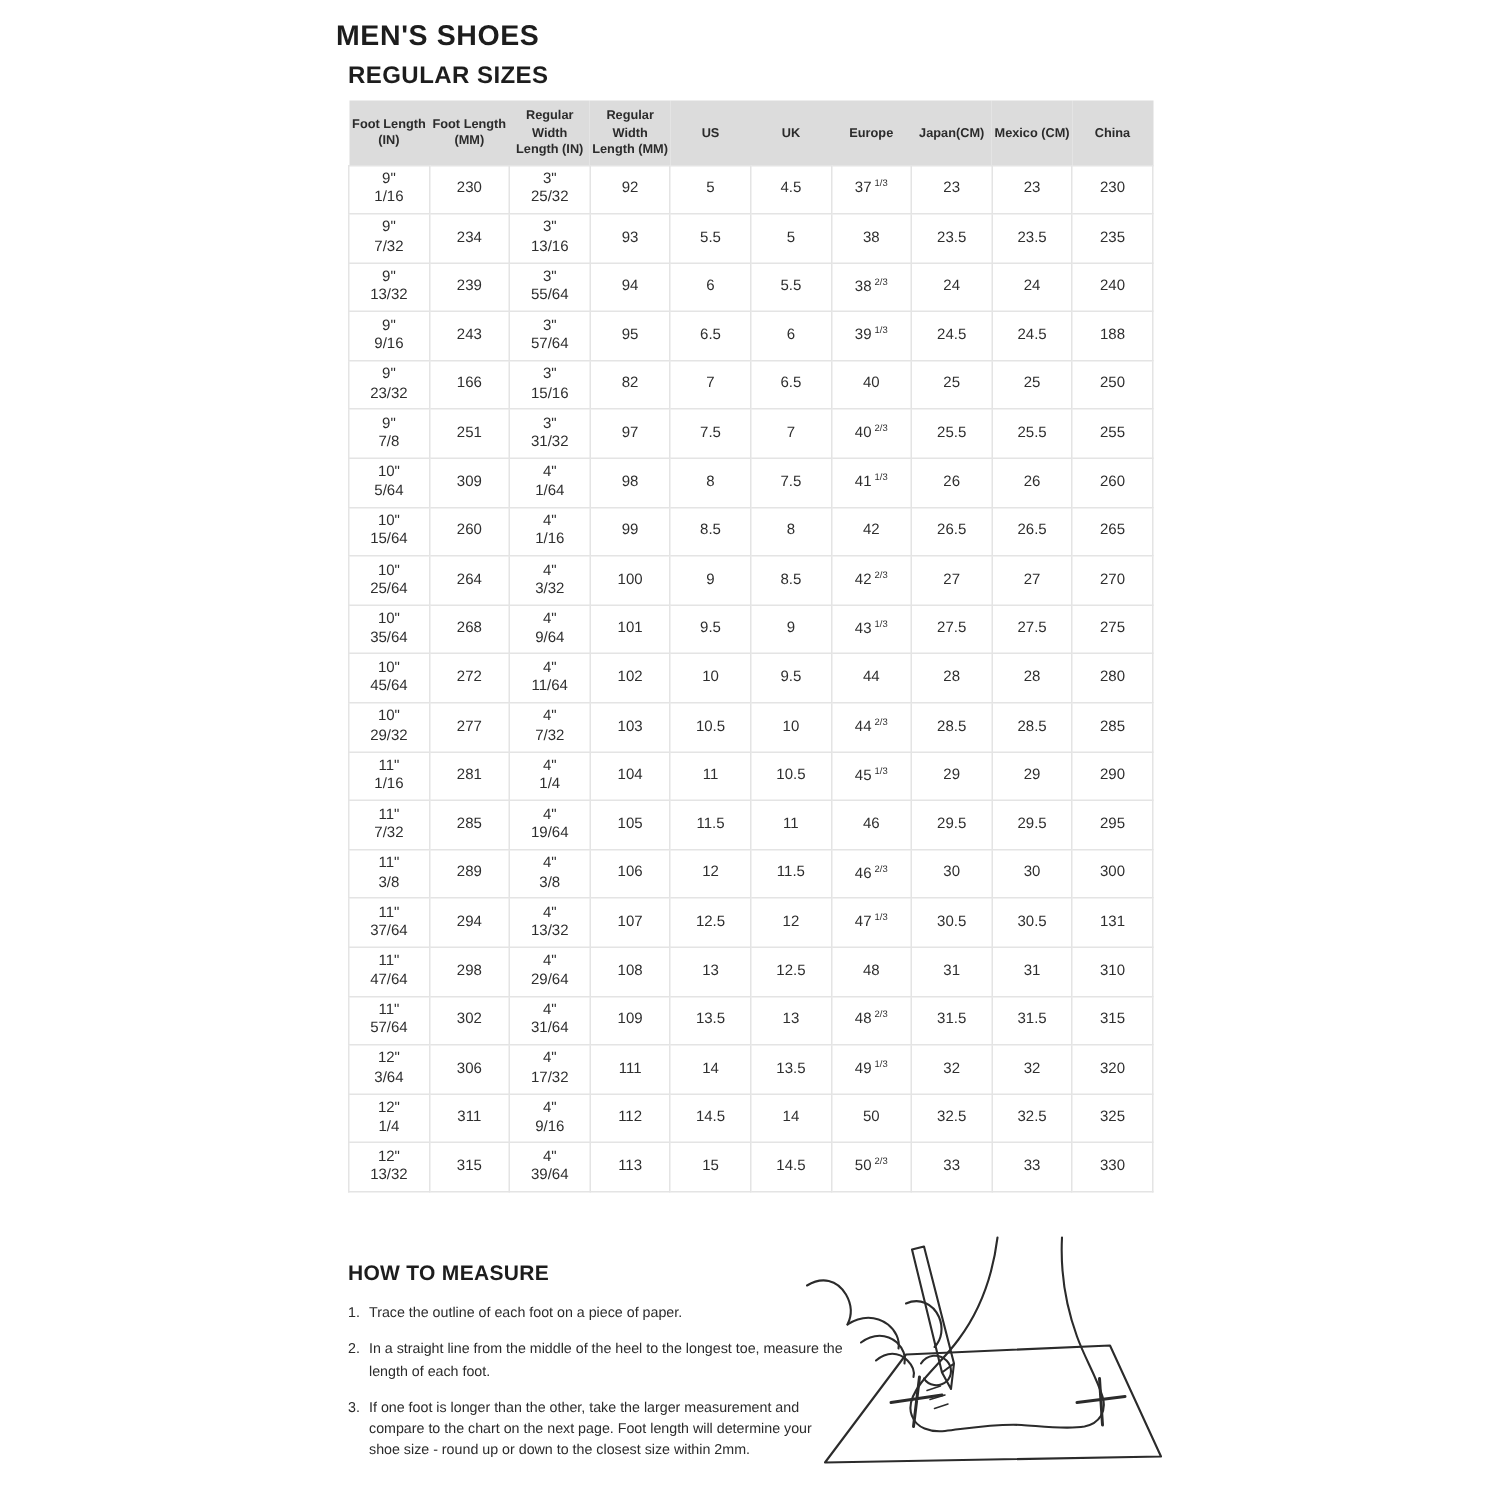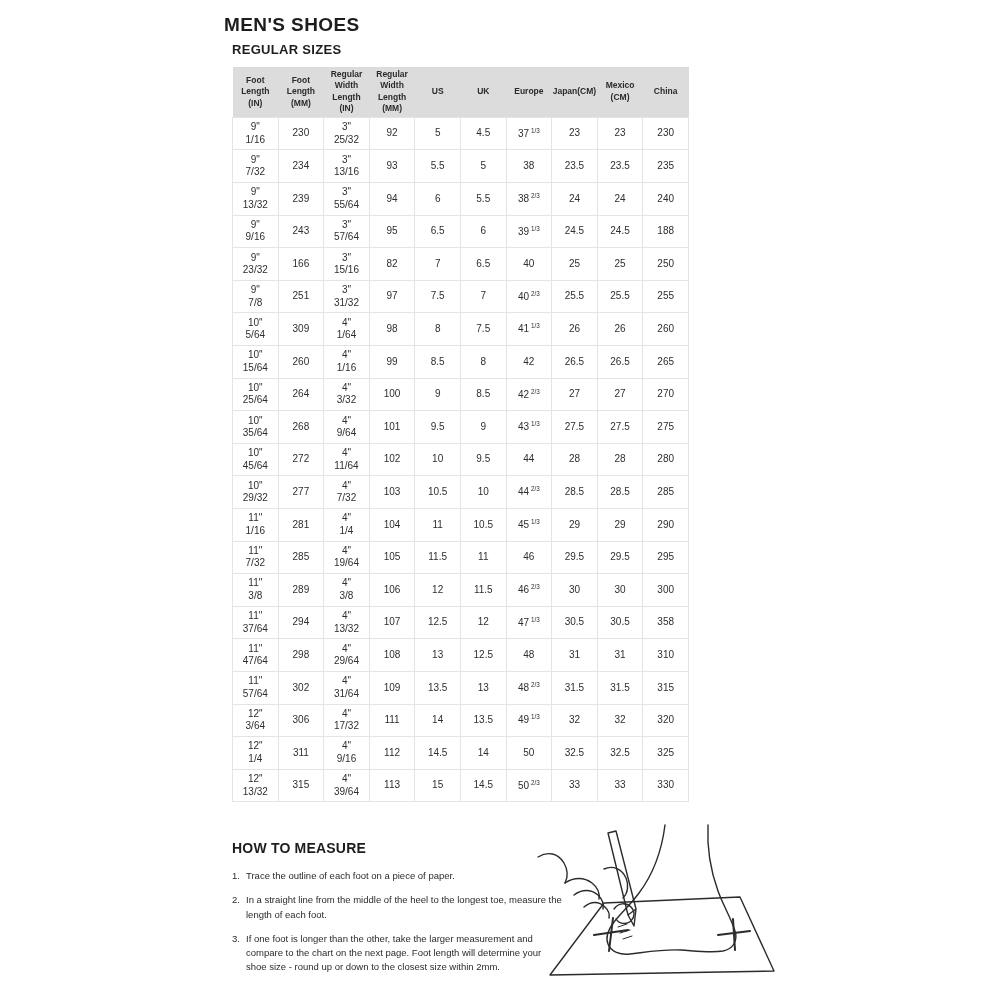--- a/index.html
+++ b/index.html
@@ -8,24 +8,24 @@
     width:1000px; height:1000px; background:#ffffff;
     font-family:"Liberation Sans", sans-serif; color:#2b2b2b;
     position:relative; overflow:hidden;
   }
   .page-title {
     position:absolute; left:224px; top:14px;
     font-size:19px; font-weight:700; letter-spacing:.4px; color:#1d1d1d;
   }
   .page-subtitle {
     position:absolute; left:232px; top:42px;
-    font-size:13px; font-weight:600; letter-spacing:.3px; color:#1d1d1d;
+    font-size:16px; font-weight:600; letter-spacing:.3px; color:#1d1d1d;
   }
   table.size-table {
-    position:absolute; left:232px; top:67px; width:457px;
+    position:absolute; left:232px; top:67px; width:537px;
     border-collapse:collapse; table-layout:fixed;
   }
   .size-table thead th {
     background:#dcdcdc; height:43px; padding:2px 1px;
     font-size:8.5px; font-weight:600; line-height:1.35;
     text-align:center; vertical-align:middle; color:#2b2b2b; border:none;
   }
   .size-table tbody td {
     height:32.6px; padding:1px; border:1px solid #e4e4e4; background:#fff;
     font-size:10px; line-height:1.25; text-align:center; vertical-align:middle;
@@ -252,21 +252,21 @@
       <tr>
         <td>11"<br>37/64</td>
         <td>294</td>
         <td>4"<br>13/32</td>
         <td>107</td>
         <td>12.5</td>
         <td>12</td>
         <td>47<sup class="frac">1/3</sup></td>
         <td>30.5</td>
         <td>30.5</td>
-        <td>358</td>
+        <td>131</td>
       </tr>
       <tr>
         <td>11"<br>47/64</td>
         <td>298</td>
         <td>4"<br>29/64</td>
         <td>108</td>
         <td>13</td>
         <td>12.5</td>
         <td>48</td>
         <td>31</td>

